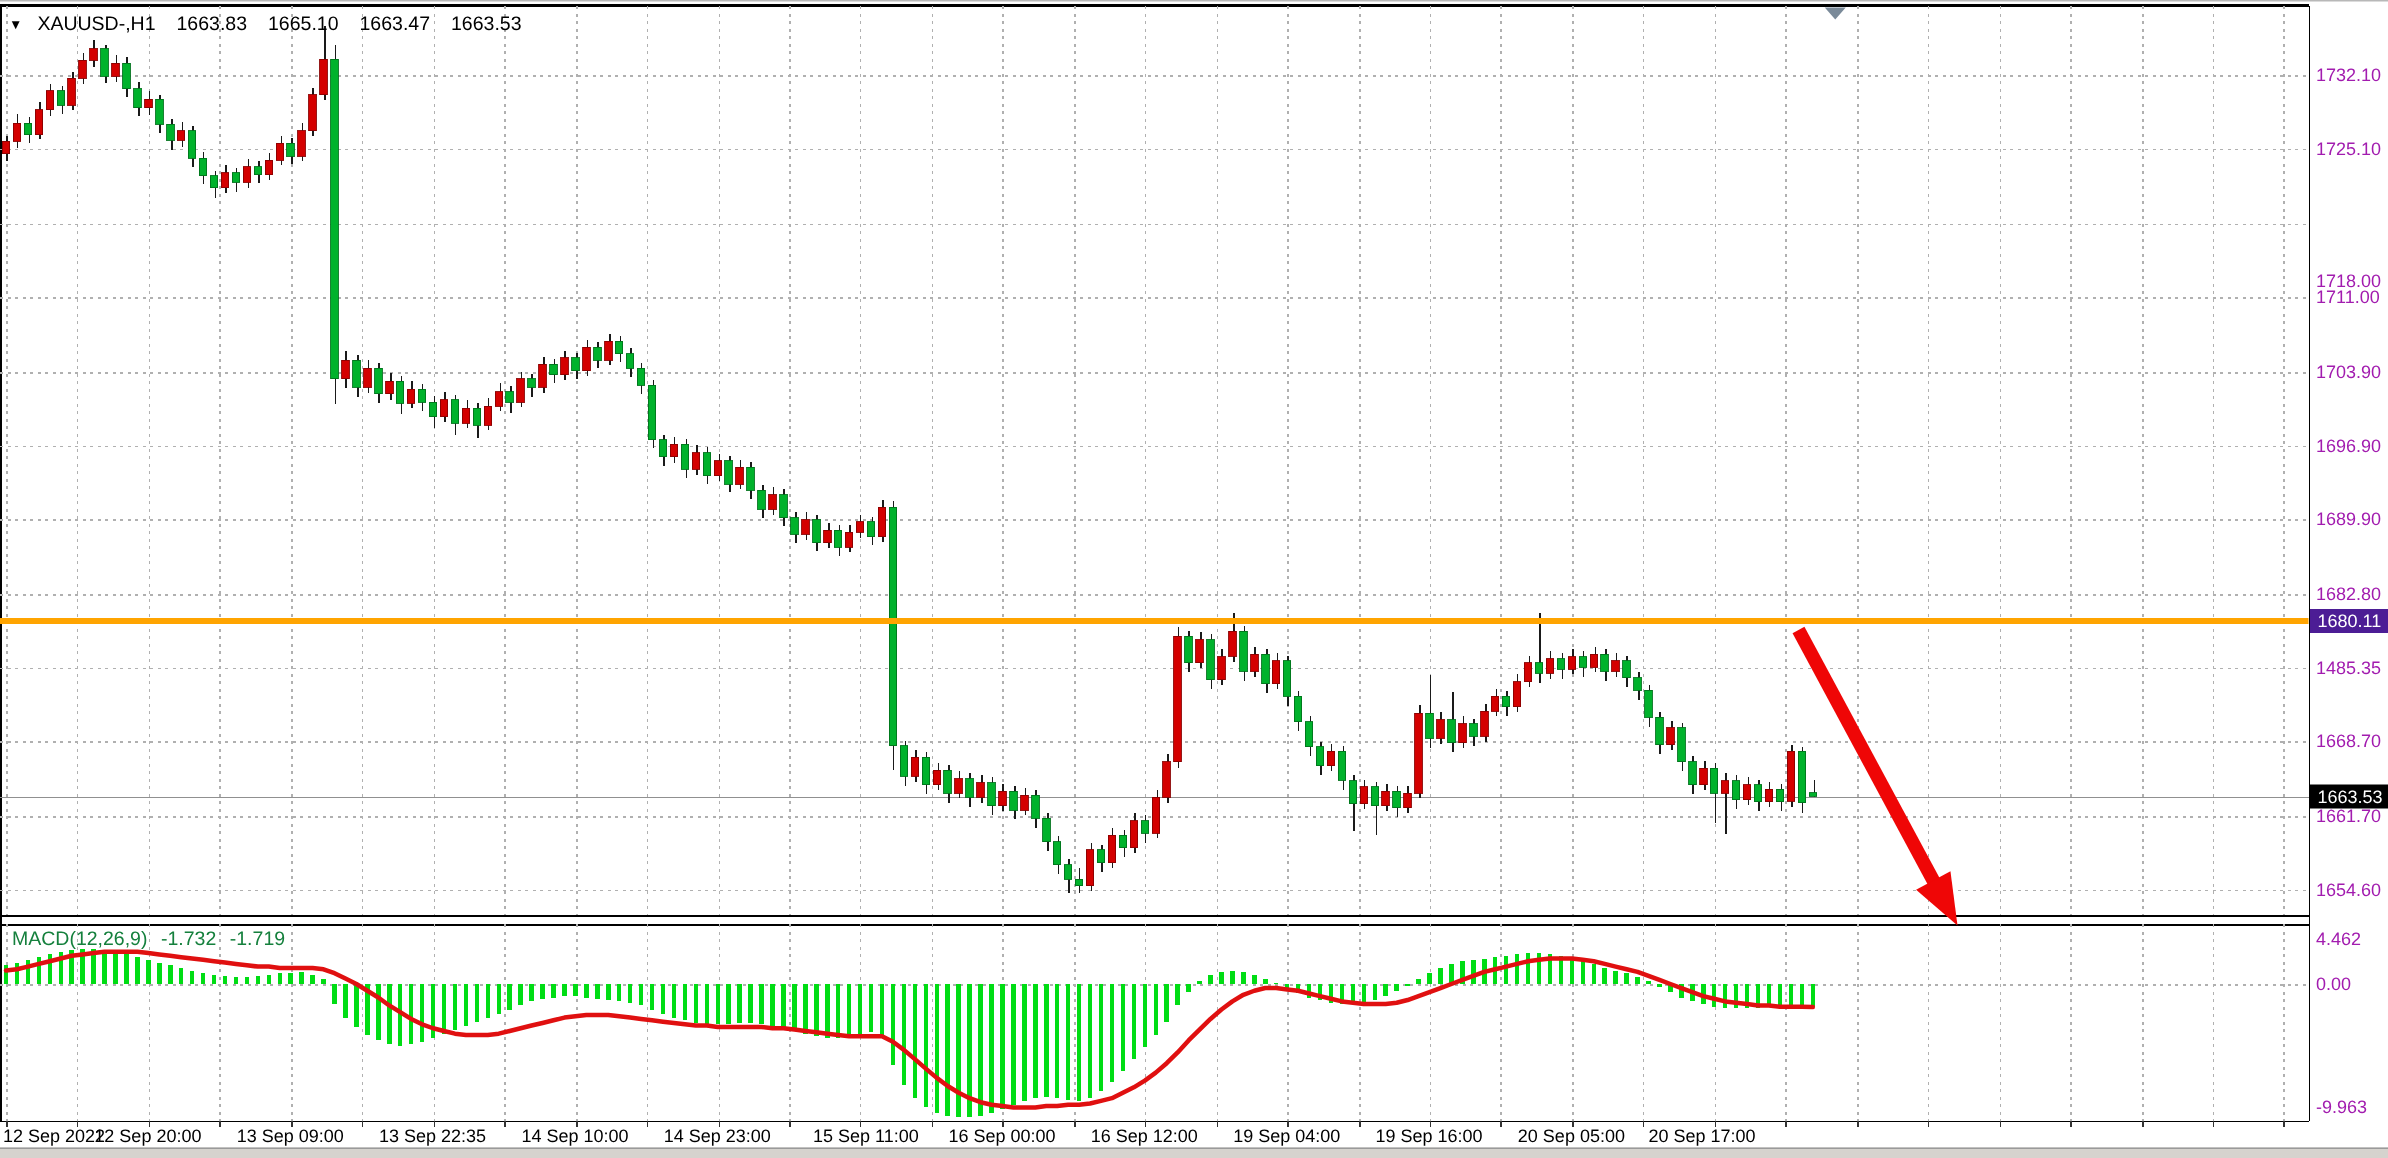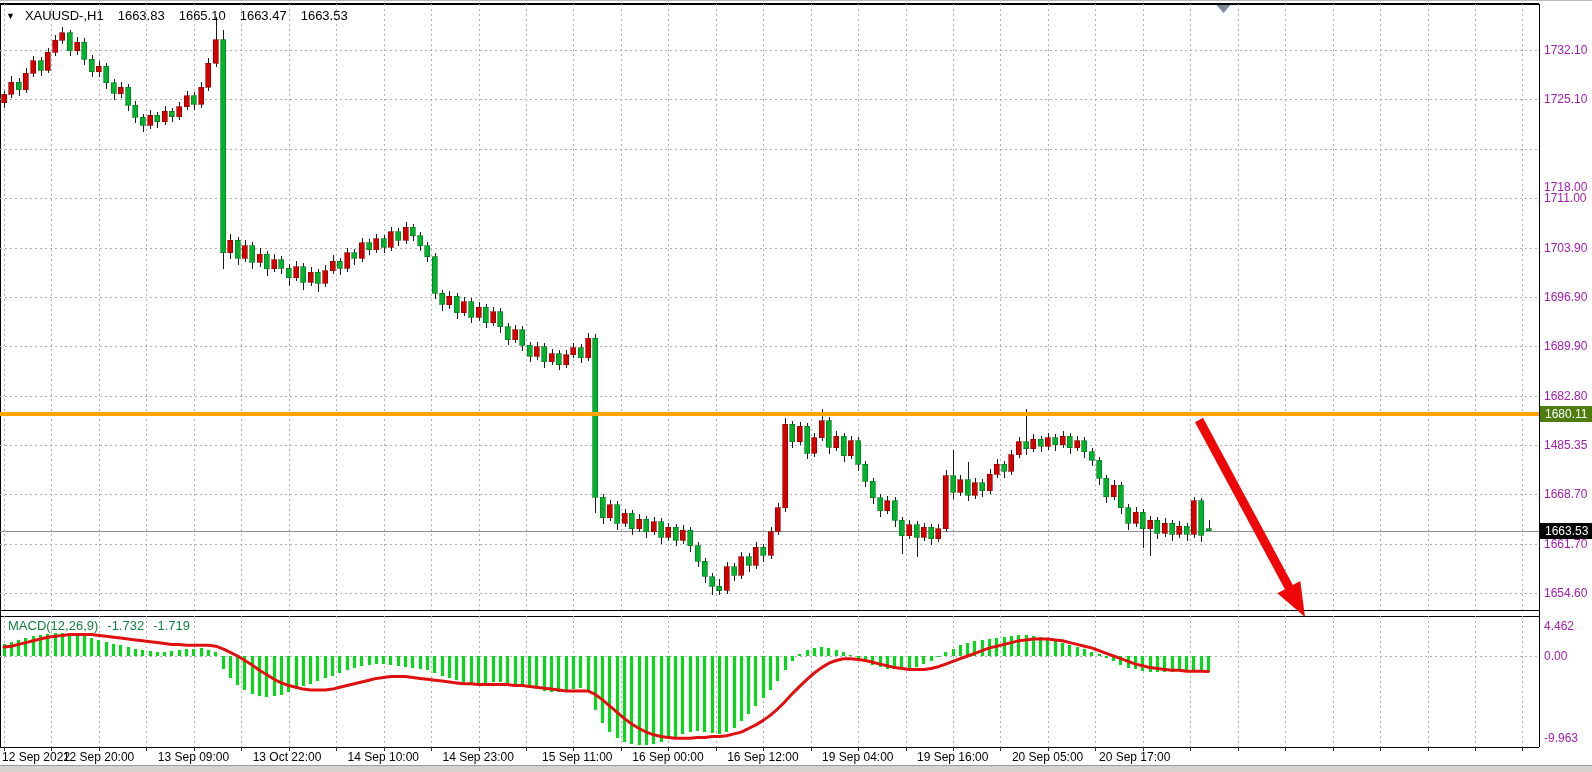--- a/index.html
+++ b/index.html
@@ -692,33 +692,33 @@
       <div class="axis-label" style="top: 388.593px;">1682.80</div>
       <div class="axis-label" style="top: 437.663px;">1485.35</div>
       <div class="axis-label" style="top: 487.434px;">1668.70</div>
       <div class="axis-label" style="top: 536.504px;">1661.70</div>
       <div class="axis-label" style="top: 586.275px;">1654.60</div>
     </div>
   <div id="time-labels">
       <div class="time-label" style="left: 2px;">12 Sep 2022</div>
       <div class="time-label" style="left: 62.9px;">12 Sep 20:00</div>
       <div class="time-label" style="left: 157.8px;">13 Sep 09:00</div>
-      <div class="time-label" style="left: 252.7px;">13 Oct 22:00</div>
+      <div class="time-label" style="left: 252.7px;">13 Sep 22:35</div>
       <div class="time-label" style="left: 347.6px;">14 Sep 10:00</div>
       <div class="time-label" style="left: 442.5px;">14 Sep 23:00</div>
       <div class="time-label" style="left: 542px;">15 Sep 11:00</div>
       <div class="time-label" style="left: 632.3px;">16 Sep 00:00</div>
       <div class="time-label" style="left: 727.2px;">16 Sep 12:00</div>
       <div class="time-label" style="left: 822.1px;">19 Sep 04:00</div>
       <div class="time-label" style="left: 917px;">19 Sep 16:00</div>
       <div class="time-label" style="left: 1011.9px;">20 Sep 05:00</div>
       <div class="time-label" style="left: 1067px; margin-left: 32px;">20 Sep 17:00</div>
     </div>
 
-  <div class="tag" id="level-tag" style="top: 406.45px; background: #4d7c0f;">1680.11</div>
+  <div class="tag" id="level-tag" style="top: 406.45px; background: #4c1d95;">1680.11</div>
   <div class="tag" id="price-tag" style="top: 522.676px; background: rgb(0, 0, 0);">1663.53</div>
 
   <div class="axis-label" id="macd-max" style="top: 619px; text-align: center;">4.462</div>
   <div class="axis-label" id="macd-zero" style="top: 649px;">0.00</div>
   <div class="axis-label" id="macd-min" style="top: 731px;">-9.963</div>
 
   <div class="bottom-strip"></div>
 </div>
 
 </body></html>

